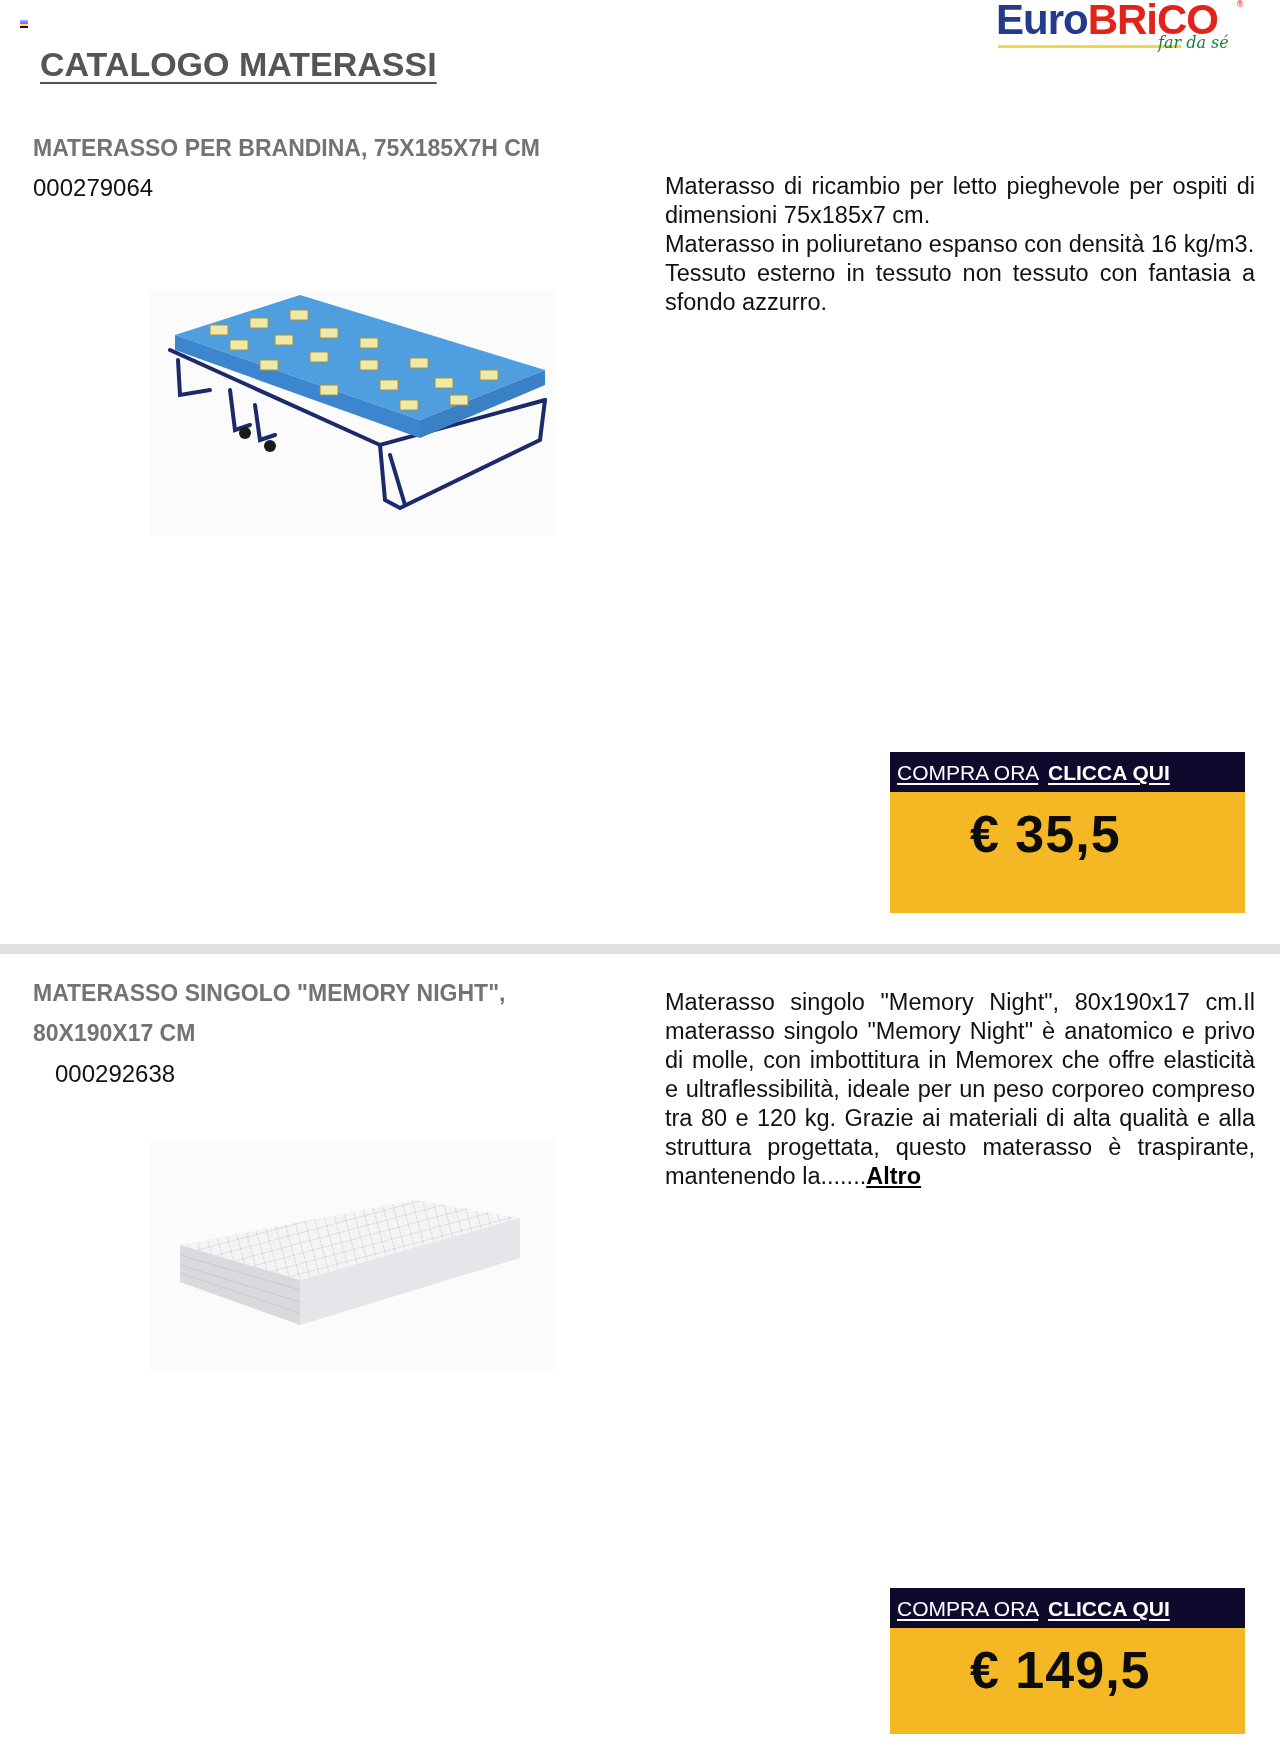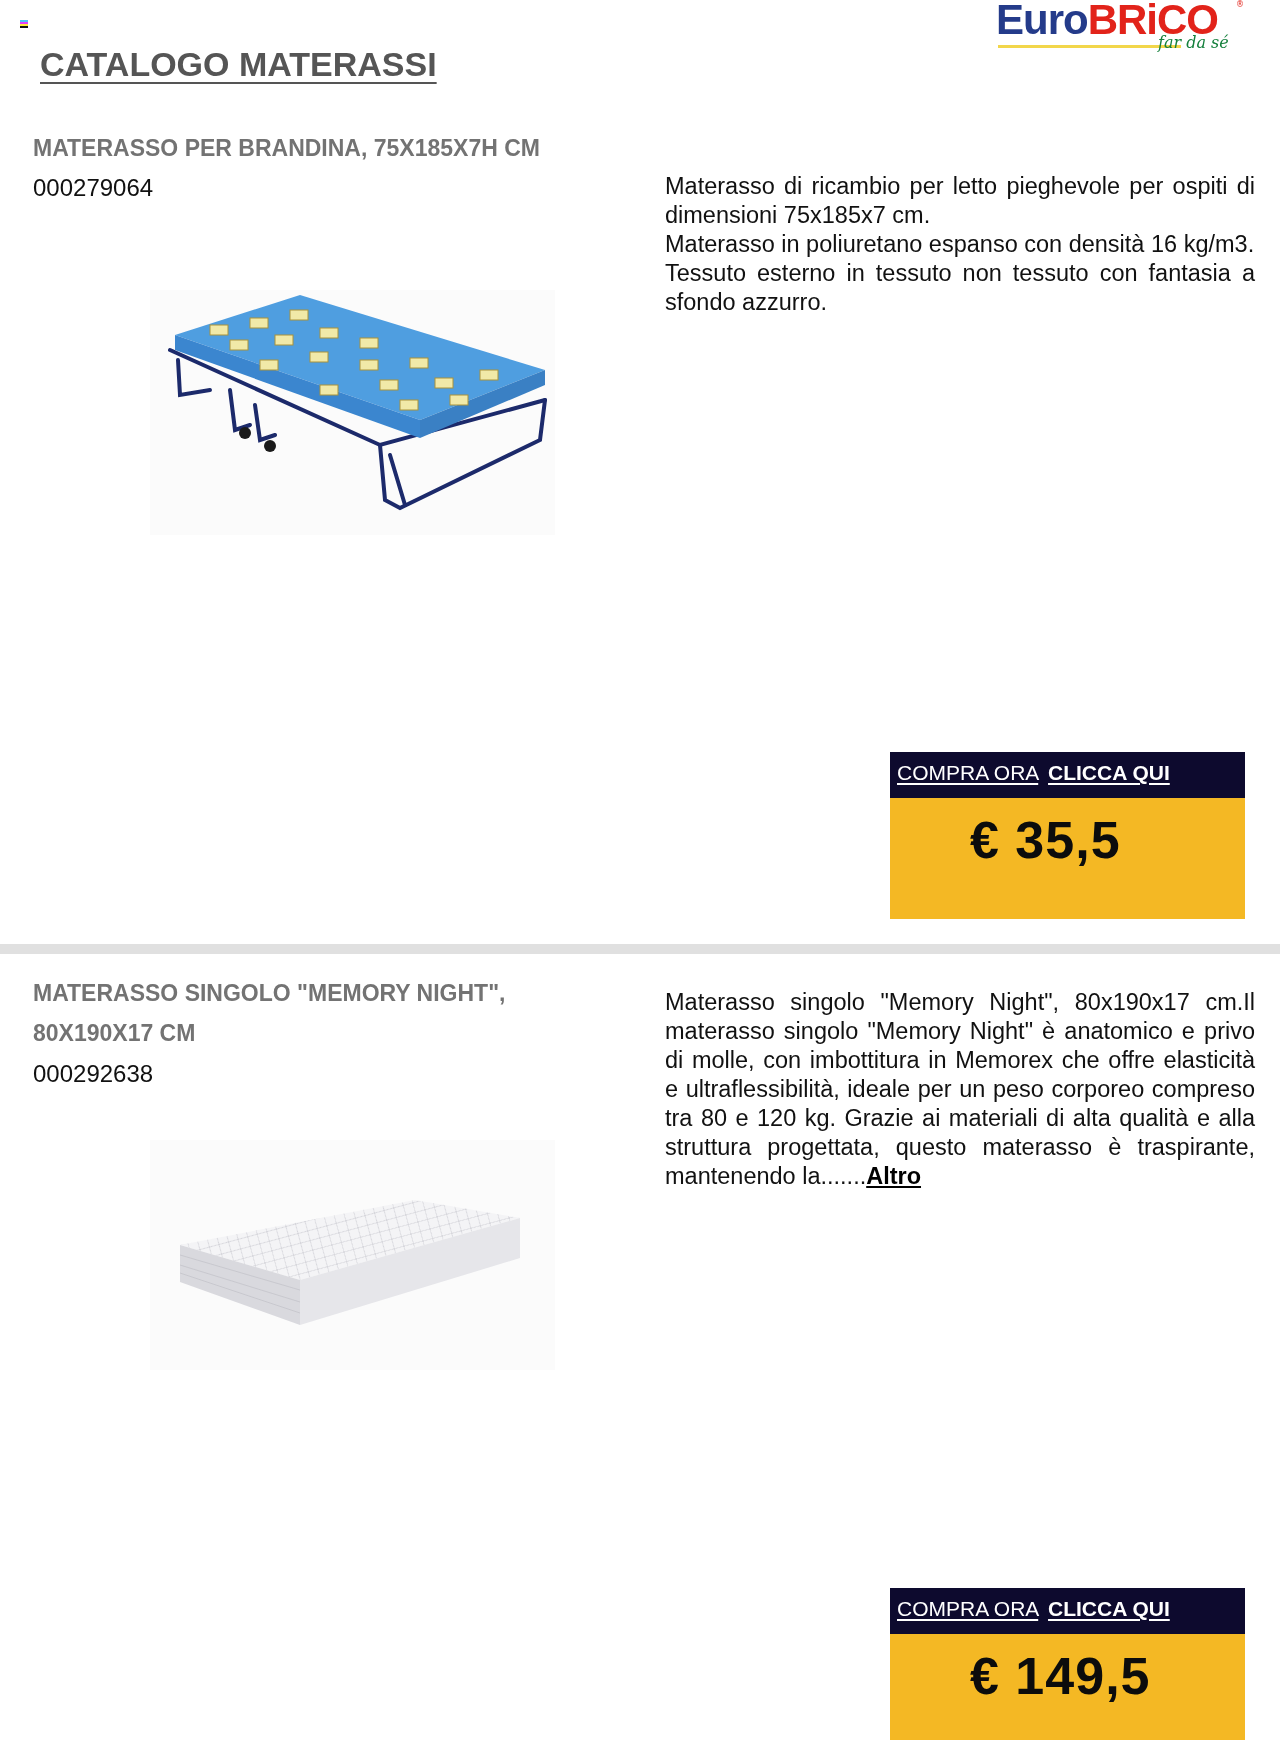--- a/index.html
+++ b/index.html
@@ -29,21 +29,21 @@
   .prod-code { left:33px; font-size:24px; color:#111; font-family:"Liberation Sans", sans-serif; }
   .prod-desc { left:665px; width:590px; font-size:23.5px; line-height:29px; text-align:justify;
                color:#111; font-family:"Liberation Sans", sans-serif; }
   .prod-desc p { margin:0; }
   .more-link { font-weight:bold; text-decoration:underline; color:#000000; cursor:pointer; }
 
   .img-box { background:#fbfbfb; }
 
   
   .price-box { left:890px; width:355px; }
-  .buy-band { height:46px; background:#0d0a2e; color:#fff; font-size:21px; line-height:42px;
+  .buy-band { height:40px; background:#0d0a2e; color:#fff; font-size:21px; line-height:42px;
               padding-left:7px; font-family:"Liberation Sans", sans-serif; white-space:nowrap; }
   .buy-band .now { text-decoration:underline; text-underline-offset:3px; cursor:pointer; }
   .buy-band .click { font-weight:bold; text-decoration:underline; text-underline-offset:3px;
                      margin-left:4px; cursor:pointer; }
   .price-area { background:#f4b824; position:relative;text-align:right; }
   .price-val { position:absolute; left:80px; top:12px; font-size:52px; font-weight:bold; color:#0c0c0c;
                font-family:"Liberation Sans", sans-serif; white-space:nowrap; letter-spacing:1px; }
 
   .divider { left:0; top:944px; width:1280px; height:10px; background:#e0e0e0; }
 </style>
@@ -124,21 +124,21 @@
     <div class="price-val">€ 35,5</div>
   </div>
 </div>
 
 <div class="abs divider"></div>
 
 <div class="abs prod-title" style="top:973px;">
   <div>MATERASSO SINGOLO "MEMORY NIGHT",</div>
   <div>80X190X17 CM</div>
 </div>
-<div class="abs prod-code" style="top:1060px;">000292638</div>
+<div class="abs prod-code" style="top:1060px;margin-left:22px;">000292638</div>
 
 <div class="abs img-box" style="left:150px; top:1140px; width:405px; height:230px;">
   <svg width="405" height="230" viewBox="0 0 405 230">
     <defs>
       <pattern id="quilt" width="14" height="14" patternUnits="userSpaceOnUse" patternTransform="rotate(30)">
         <path d="M0 0 L14 14 M14 0 L0 14" stroke="#cfcfd6" stroke-width="0.8"></path>
       </pattern>
     </defs>
     <polygon points="30,105 265,60 370,78 150,140" fill="#f4f4f6"></polygon>
     <polygon points="30,105 265,60 370,78 150,140" fill="url(#quilt)"></polygon>

